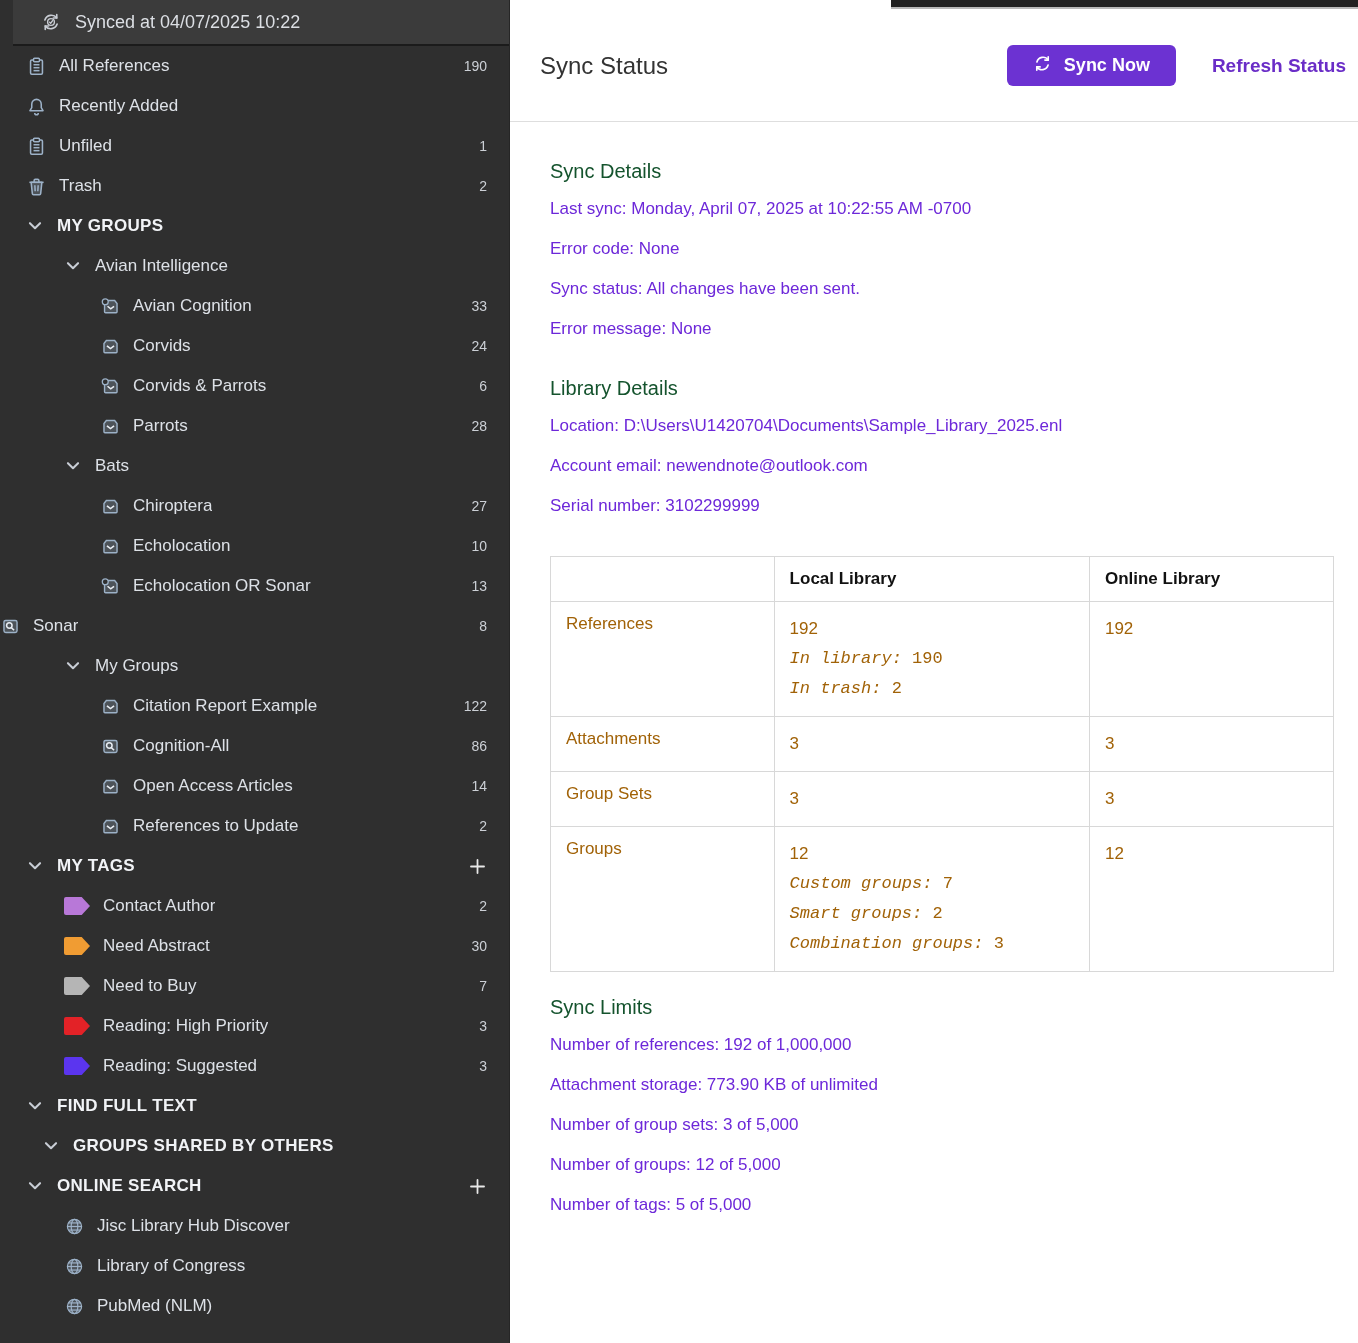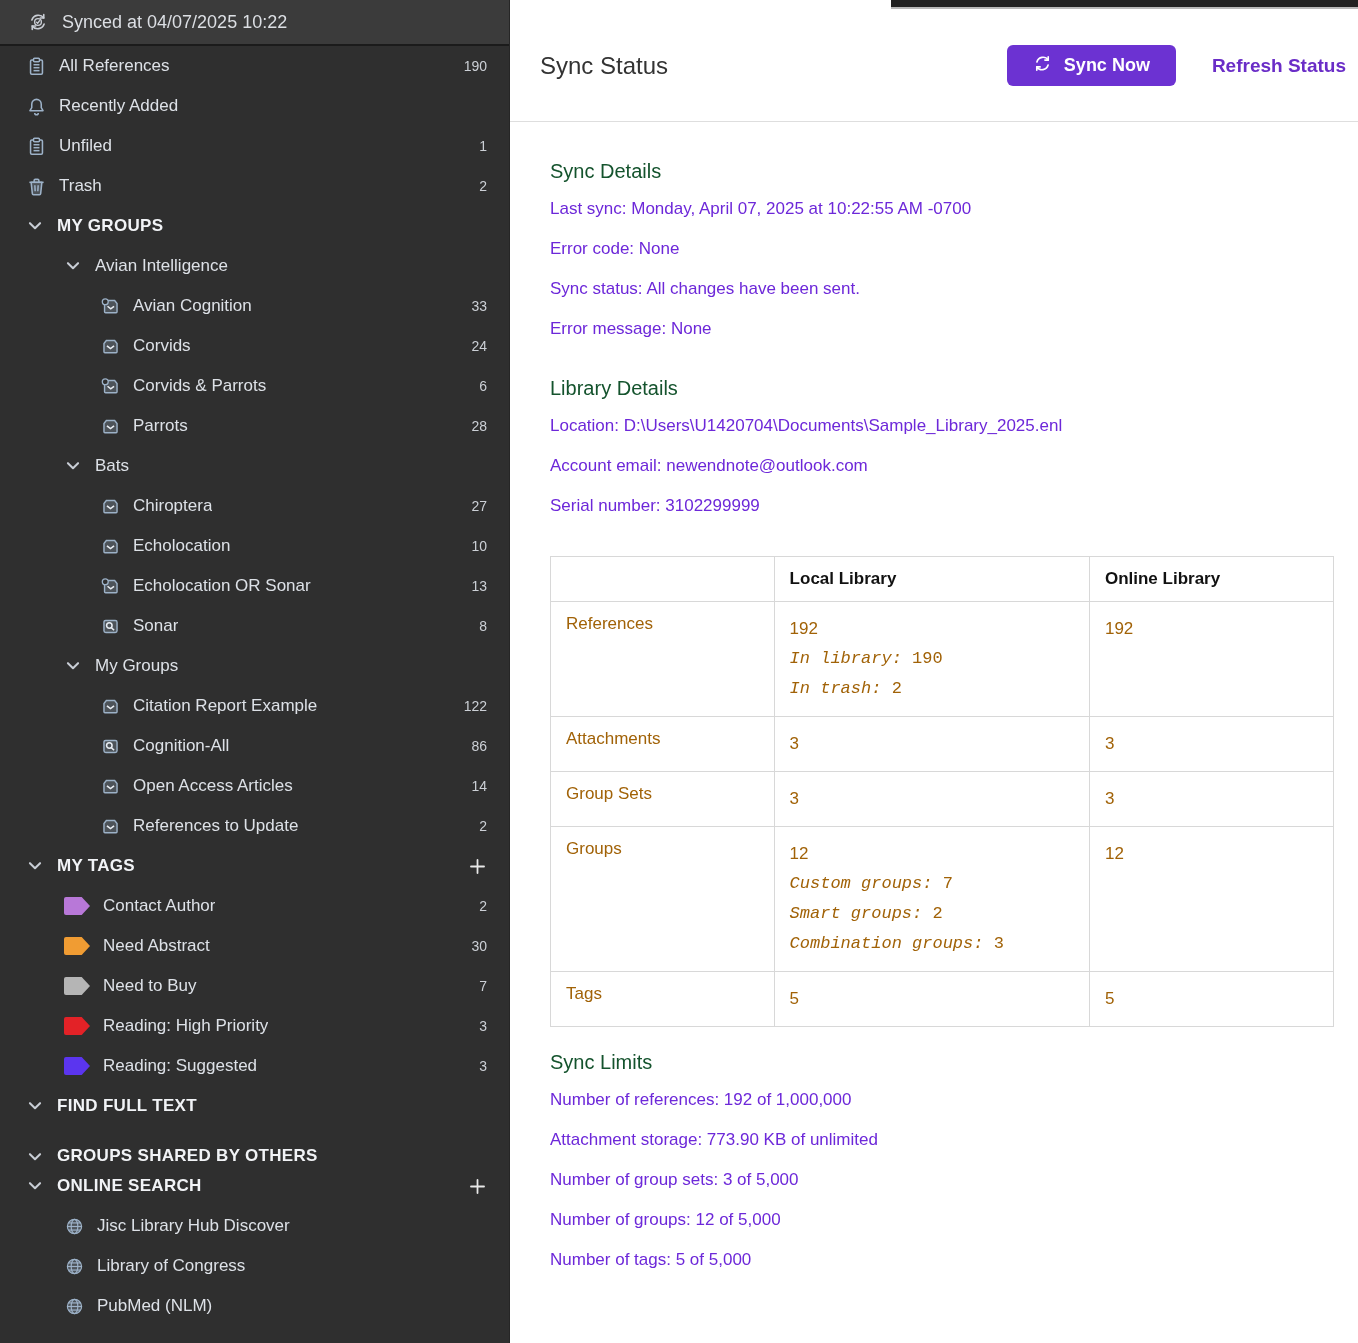--- a/index.html
+++ b/index.html
@@ -21,20 +21,21 @@
     overflow:hidden;
   }
   .sync-header {
     height:46px;
     background:#3b3b3b;
     border-bottom:2px solid #1b1b1b;
     display:flex; align-items:center;
     padding-left:28px; column-gap:14px;
     font-size:18px; color:#dcdfe4;
     cursor:default;
+    margin-left:13px;
   }
   .sync-header .icon svg { display:block; }
   .row {
     height:40px;
     display:flex; align-items:center;
     padding-right:22px;
     column-gap:13px;
     font-size:17px;
     white-space:nowrap;
     cursor:default;
@@ -268,21 +269,21 @@
           <span class="icon">
             <svg width="19" height="19" viewBox="0 0 16 16">
               <path d="M3 5.5 L5 3 h6.5 L13.5 5.5 V12.5 a0.8 0.8 0 0 1 -0.8 0.8 H3.8 a0.8 0.8 0 0 1 -0.8 -0.8 Z" fill="rgba(157,178,200,0.28)" stroke="#9db2c8" stroke-width="1.2"></path>
               <polyline points="5.5,7.8 8.2,9.9 11,7.8" fill="none" stroke="#e8edf3" stroke-width="1.3"></polyline>
               <circle cx="3.6" cy="4" r="2.5" fill="#2f2f2f" stroke="#9db2c8" stroke-width="1.1"></circle>
             </svg>
           </span>
           <span class="label">Echolocation OR Sonar</span>
           <span class="count">13</span>
         </div>
-        <div class="row" style="padding-left: 100px;">
+        <div class="row" style="">
           <span class="icon">
             <svg width="19" height="19" viewBox="0 0 16 16">
               <rect x="2.5" y="3" width="11" height="10" rx="1.5" fill="rgba(157,178,200,0.28)" stroke="#9db2c8" stroke-width="1.2"></rect>
               <circle cx="7" cy="7.2" r="2.3" fill="none" stroke="#e8edf3" stroke-width="1.3"></circle>
               <line x1="8.8" y1="9" x2="11" y2="11.2" stroke="#e8edf3" stroke-width="1.3"></line>
             </svg>
           </span>
           <span class="label">Sonar</span>
           <span class="count">8</span>
         </div>
@@ -375,21 +376,21 @@
           <span class="count">3</span>
         </div>
         <div class="row section" style="padding-left: 26px;">
           <span class="chev">
             <svg width="18" height="18" viewBox="0 0 16 16">
               <polyline points="3.5,5.5 8,10 12.5,5.5" fill="none" stroke="#c9ced6" stroke-width="1.8" stroke-linecap="round" stroke-linejoin="round"></polyline>
             </svg>
           </span>
           <span class="label">FIND FULL TEXT</span>
         </div>
-        <div class="row section" style="padding-left: 26px; align-items: flex-end;">
+        <div class="row section" style="padding-left: 42px;">
           <span class="chev">
             <svg width="18" height="18" viewBox="0 0 16 16">
               <polyline points="3.5,5.5 8,10 12.5,5.5" fill="none" stroke="#c9ced6" stroke-width="1.8" stroke-linecap="round" stroke-linejoin="round"></polyline>
             </svg>
           </span>
           <span class="label">GROUPS SHARED BY OTHERS</span>
         </div>
         <div class="row section" style="padding-left: 26px;">
           <span class="chev">
             <svg width="18" height="18" viewBox="0 0 16 16">
@@ -526,29 +527,20 @@
               <td>
                 <div class="cell-val">12</div>
                 <div class="cell-detail"><i>Custom groups:</i> <span>7</span></div>
                 <div class="cell-detail"><i>Smart groups:</i> <span>2</span></div>
                 <div class="cell-detail"><i>Combination groups:</i> <span>3</span></div>
               </td>
               <td>
                 <div class="cell-val">12</div>
               </td>
             </tr>
-            <tr>
-              <td><span>Tags</span></td>
-              <td>
-                <div class="cell-val">5</div>
-              </td>
-              <td>
-                <div class="cell-val">5</div>
-              </td>
-            </tr>
           </tbody>
       </table>
 
       <h2 class="sec-heading last">Sync Limits</h2>
       <div>
           <p class="line">Number of references: 192 of 1,000,000</p>
           <p class="line">Attachment storage: 773.90 KB of unlimited</p>
           <p class="line">Number of group sets: 3 of 5,000</p>
           <p class="line">Number of groups: 12 of 5,000</p>
           <p class="line">Number of tags: 5 of 5,000</p>

